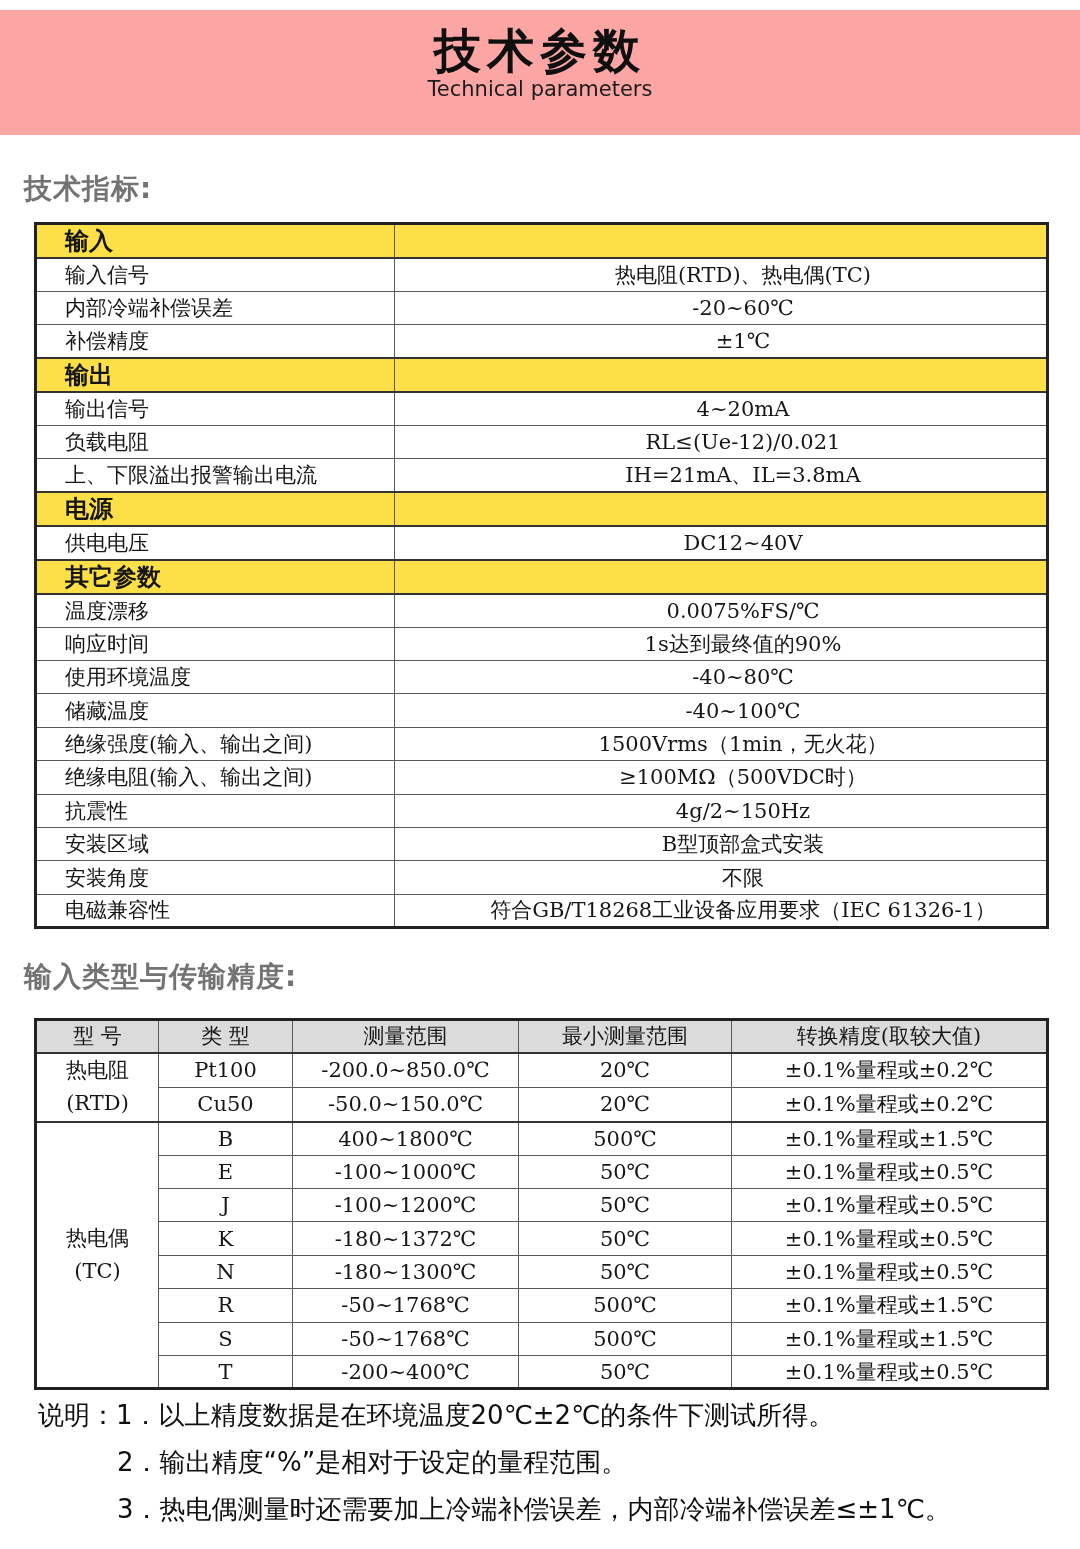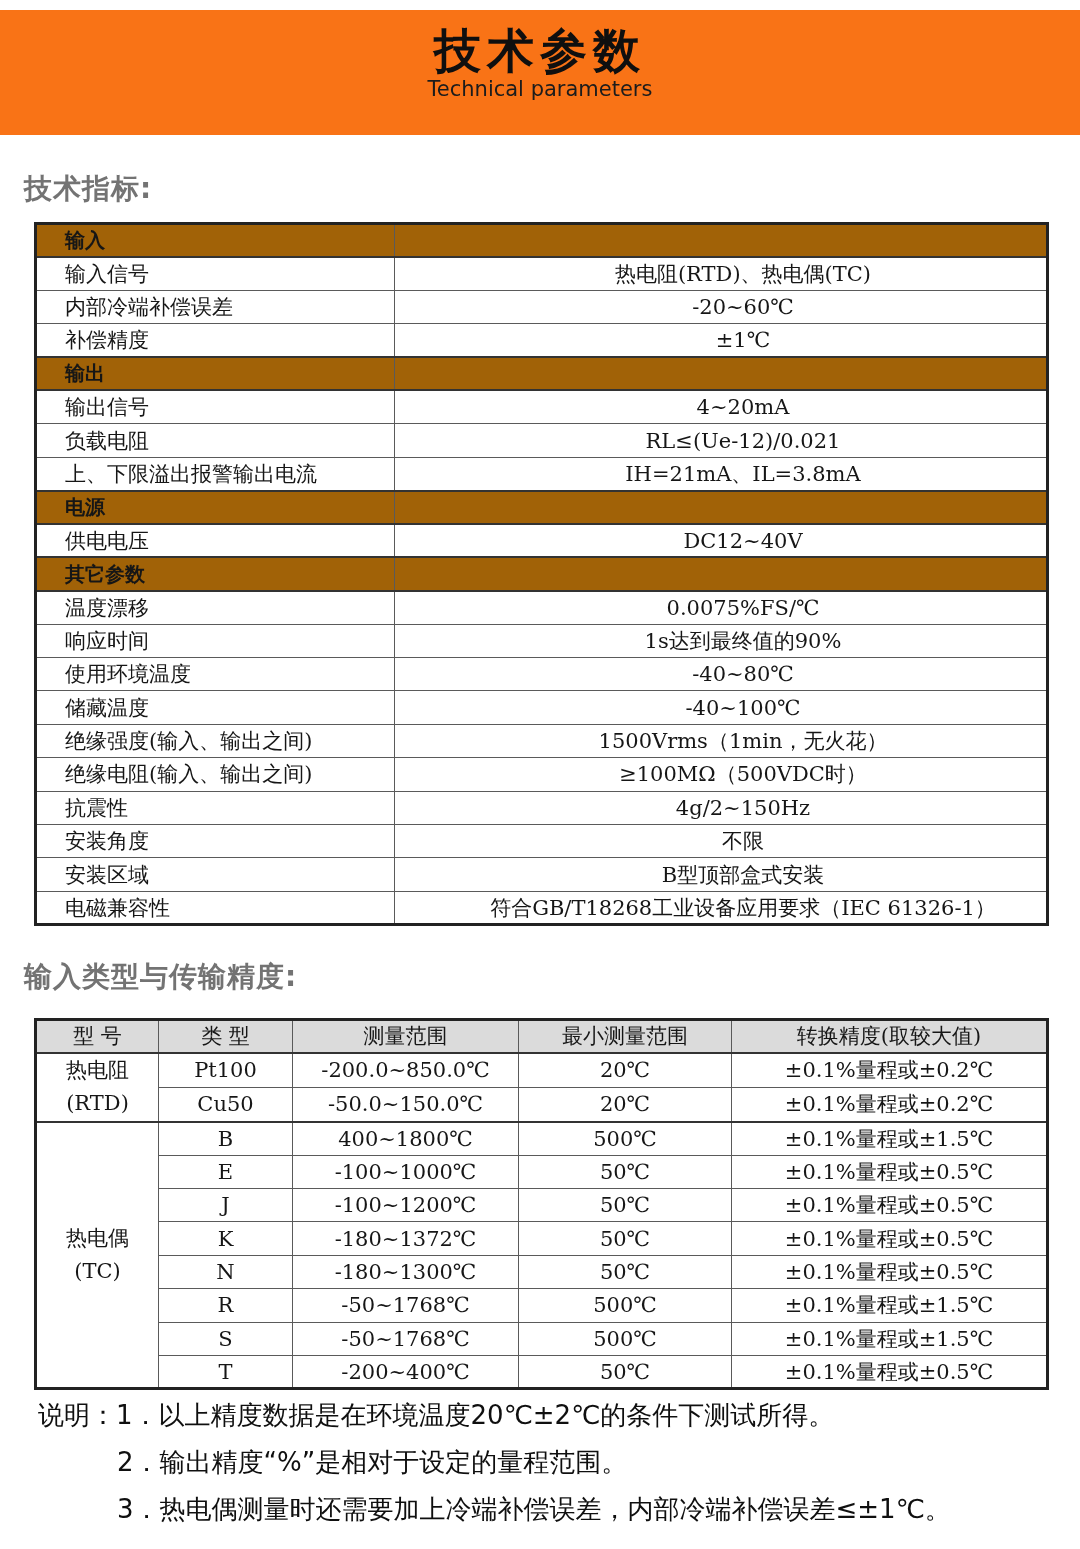--- a/index.html
+++ b/index.html
@@ -9,21 +9,21 @@
     position:relative;
     font-family:"DejaVu Sans","Liberation Sans",sans-serif;
     color:#141414;
     overflow:hidden;
   }
 
   
   .title-band {
     position:absolute; top:10px; left:0;
     width:1080px; height:125px;
-    background:#f97316;
+    background:#fca5a5;
     text-align:center;
   }
   .title-band h1 {
     font-size:47px; font-weight:bold; letter-spacing:6px;
     padding-top:16px; line-height:1.05; color:#0f0f0f;
   }
   .title-band .subtitle {
     font-size:21px; color:#1c1c1c; margin-top:2px; letter-spacing:0px;
   }
 
@@ -43,23 +43,23 @@
     font-size:21px; color:#161616;
     border:3px solid #222222;
   }
   td, th { border:1.5px solid #5a5a5a; height:33.4px; padding:0; vertical-align:middle; }
 
   
   #specs-table { position:absolute; left:34px; top:222px; width:1012px; }
   #specs-table td.label-cell { padding-left:28px; text-align:left; }
   #specs-table td.value-cell { padding-left:45px; text-align:center; }
   #specs-table tr.group-row td {
-    background:#a16207;
+    background:#fde047;
     border-top:2.5px solid #333333; border-bottom:2.5px solid #333333;
-    font-weight:bold; font-size:20px;
+    font-weight:bold; font-size:24px;
   }
 
   
   #accuracy-table { position:absolute; left:34px; top:1018px; width:1012px; text-align:center; }
   #accuracy-table thead th {
     background:#dbdbdb; font-weight:normal; font-size:21px;
     border-bottom:2.5px solid #333333;
   }
   #accuracy-table tr.group-sep td { border-top:2.5px solid #333333; }
   #accuracy-table td.model-cell div { line-height:33.4px; }
@@ -156,26 +156,26 @@
         </tr>
         <tr class="item-row">
           <td class="label-cell">绝缘电阻(输入、输出之间)</td>
           <td class="value-cell">≥100MΩ（500VDC时）</td>
         </tr>
         <tr class="item-row">
           <td class="label-cell">抗震性</td>
           <td class="value-cell">4g/2~150Hz</td>
         </tr>
         <tr class="item-row">
+          <td class="label-cell">安装区域</td>
+          <td class="value-cell">B型顶部盒式安装</td>
+        </tr>
+        <tr class="item-row">
           <td class="label-cell">安装角度</td>
           <td class="value-cell">不限</td>
-        </tr>
-        <tr class="item-row">
-          <td class="label-cell">安装区域</td>
-          <td class="value-cell">B型顶部盒式安装</td>
         </tr>
         <tr class="item-row">
           <td class="label-cell">电磁兼容性</td>
           <td class="value-cell">符合GB/T18268工业设备应用要求（IEC 61326-1）</td>
         </tr>
       </tbody>
   </table>
 
   <h2 class="section" id="accuracy-heading">输入类型与传输精度:</h2>
 

